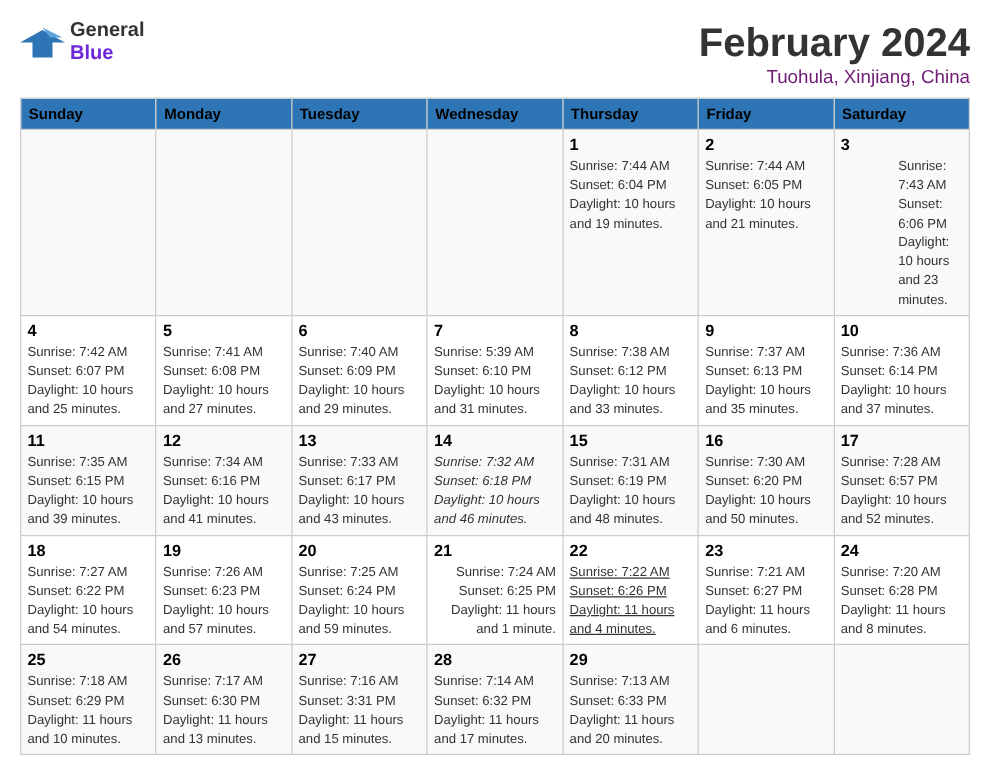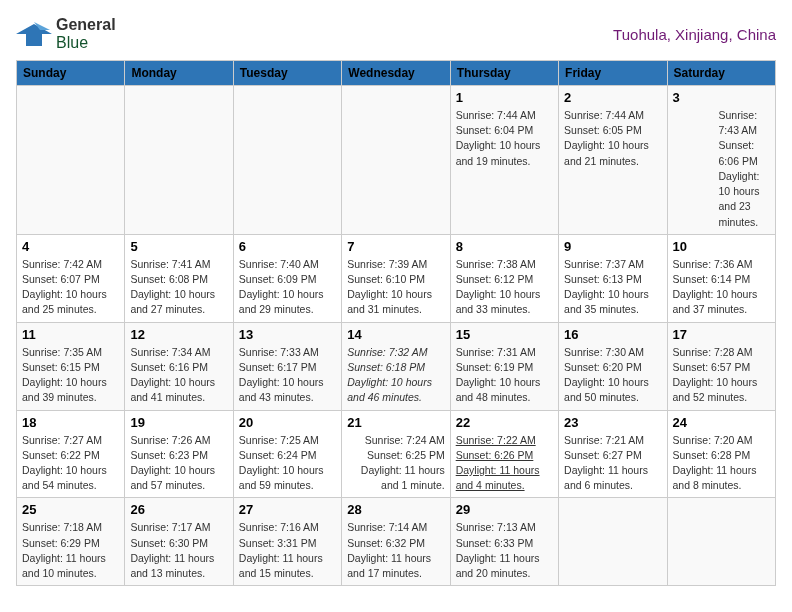--- a/index.html
+++ b/index.html
@@ -6,21 +6,21 @@
     body {
       font-family: Arial, sans-serif;
       background: #fff;
       width: 792px;
       min-height: 612px;
       padding: 16px;
     }
     .header-area {
       display: flex;
       justify-content: space-between;
-      align-items: center;
+      align-items: flex-start;
       margin-bottom: 8px;
     }
     .logo {
       display: flex;
       align-items: center;
       gap: 4px;
     }
     .logo-bird {
       width: 36px;
       height: 28px;
@@ -79,24 +79,25 @@
 <body>
 
 <div class="header-area">
   <div class="logo">
     <svg class="logo-bird" viewBox="0 0 36 28">
       <polygon points="18,4 36,14 26,14 26,26 10,26 10,14 0,14" fill="#2e75b6"></polygon>
       <polygon points="18,2 34,10 24,10" fill="#5ba3d9"></polygon>
     </svg>
     <div>
       <div style="font-size:16px;font-weight:bold;color:#333;">General</div>
-      <div style="font-size:16px;font-weight:normal;color:#14532d;">Blue</div>
+      <div style="font-size:16px;font-weight:bold;color:#6d28d9;">Blue</div>
     </div>
   </div>
   <div class="title-area">
+    <div class="main-title">February 2024</div>
     <div class="sub-title">Tuohula, Xinjiang, China</div>
   </div>
 </div>
 
 <table>
   <thead>
     <tr>
     <th>Sunday</th>
         <th>Monday</th>
         <th>Tuesday</th>
@@ -151,21 +152,21 @@
         </td>
         <td>
           <span class="day-number">6</span>
           <div class="day-info" style="white-space: pre-line;">Sunrise: 7:40 AM
 Sunset: 6:09 PM
 Daylight: 10 hours
 and 29 minutes.</div>
         </td>
         <td>
           <span class="day-number">7</span>
-          <div class="day-info" style="white-space: pre-line;">Sunrise: 7:39 AM
+          <div class="day-info" style="white-space: pre-line;">Sunrise: 5:39 AM
 Sunset: 6:10 PM
 Daylight: 10 hours
 and 31 minutes.</div>
         </td>
         <td>
           <span class="day-number">8</span>
           <div class="day-info" style="white-space: pre-line;">Sunrise: 7:38 AM
 Sunset: 6:12 PM
 Daylight: 10 hours
 and 33 minutes.</div>

